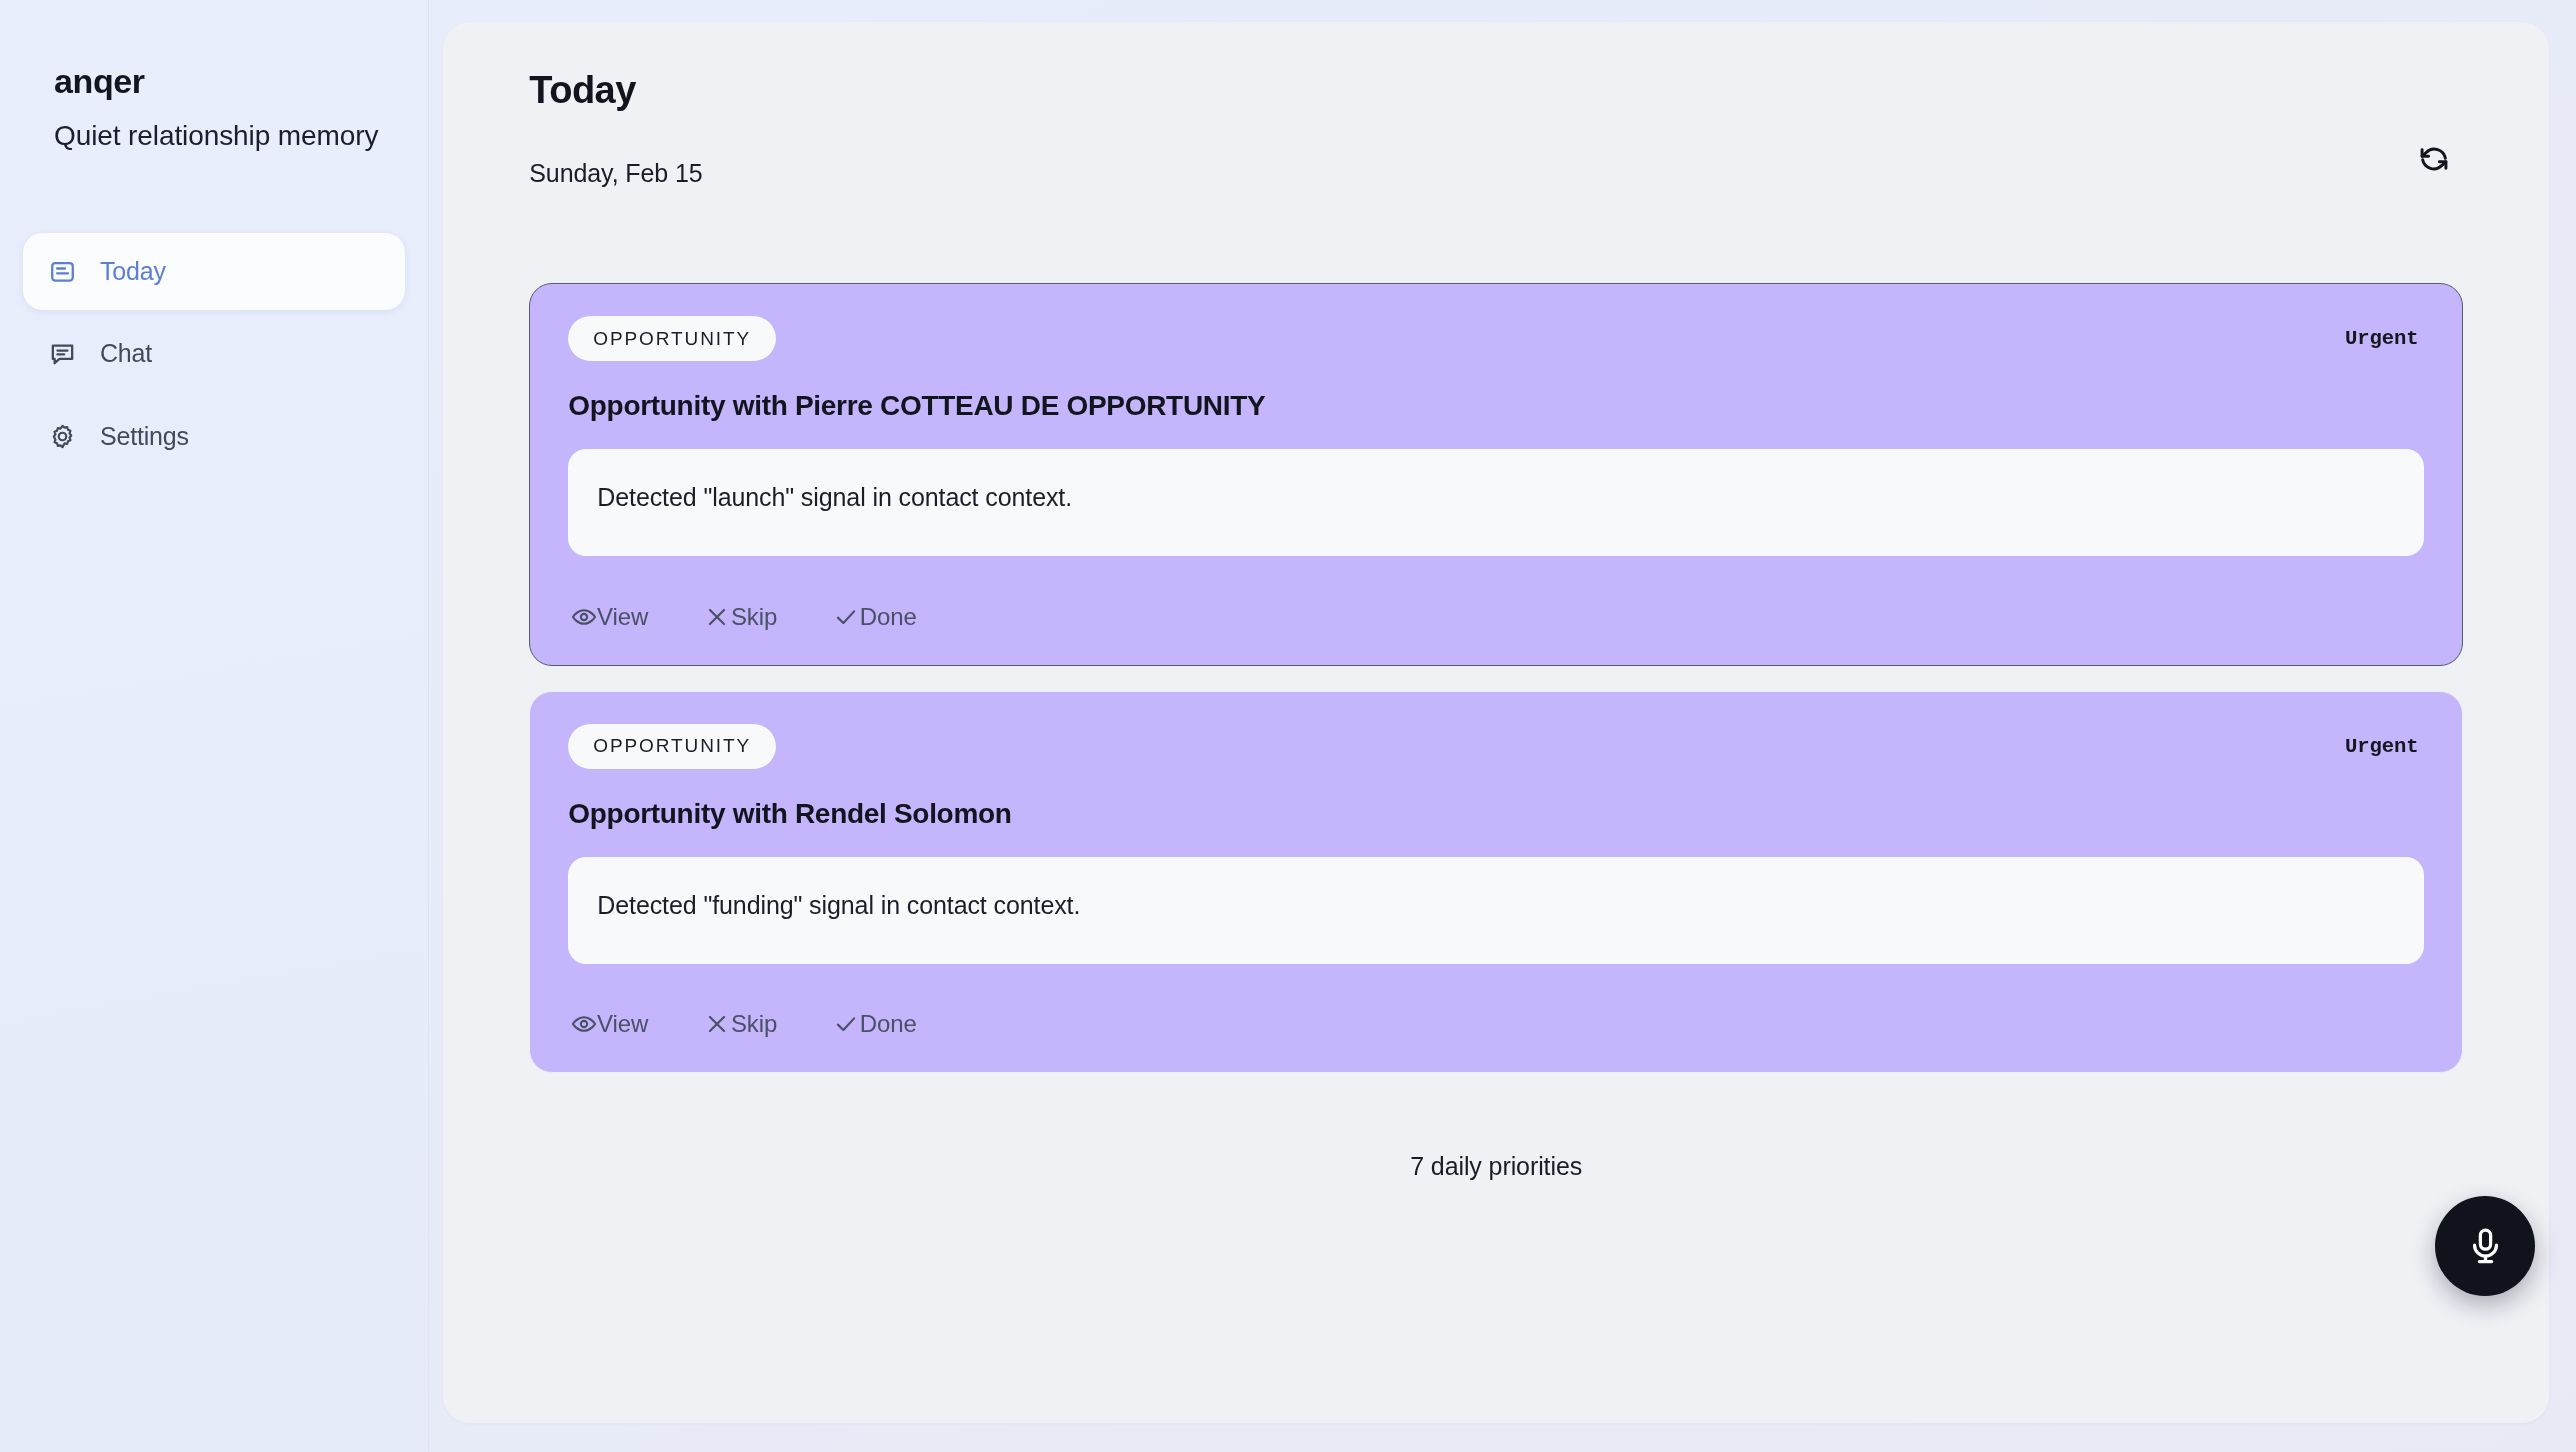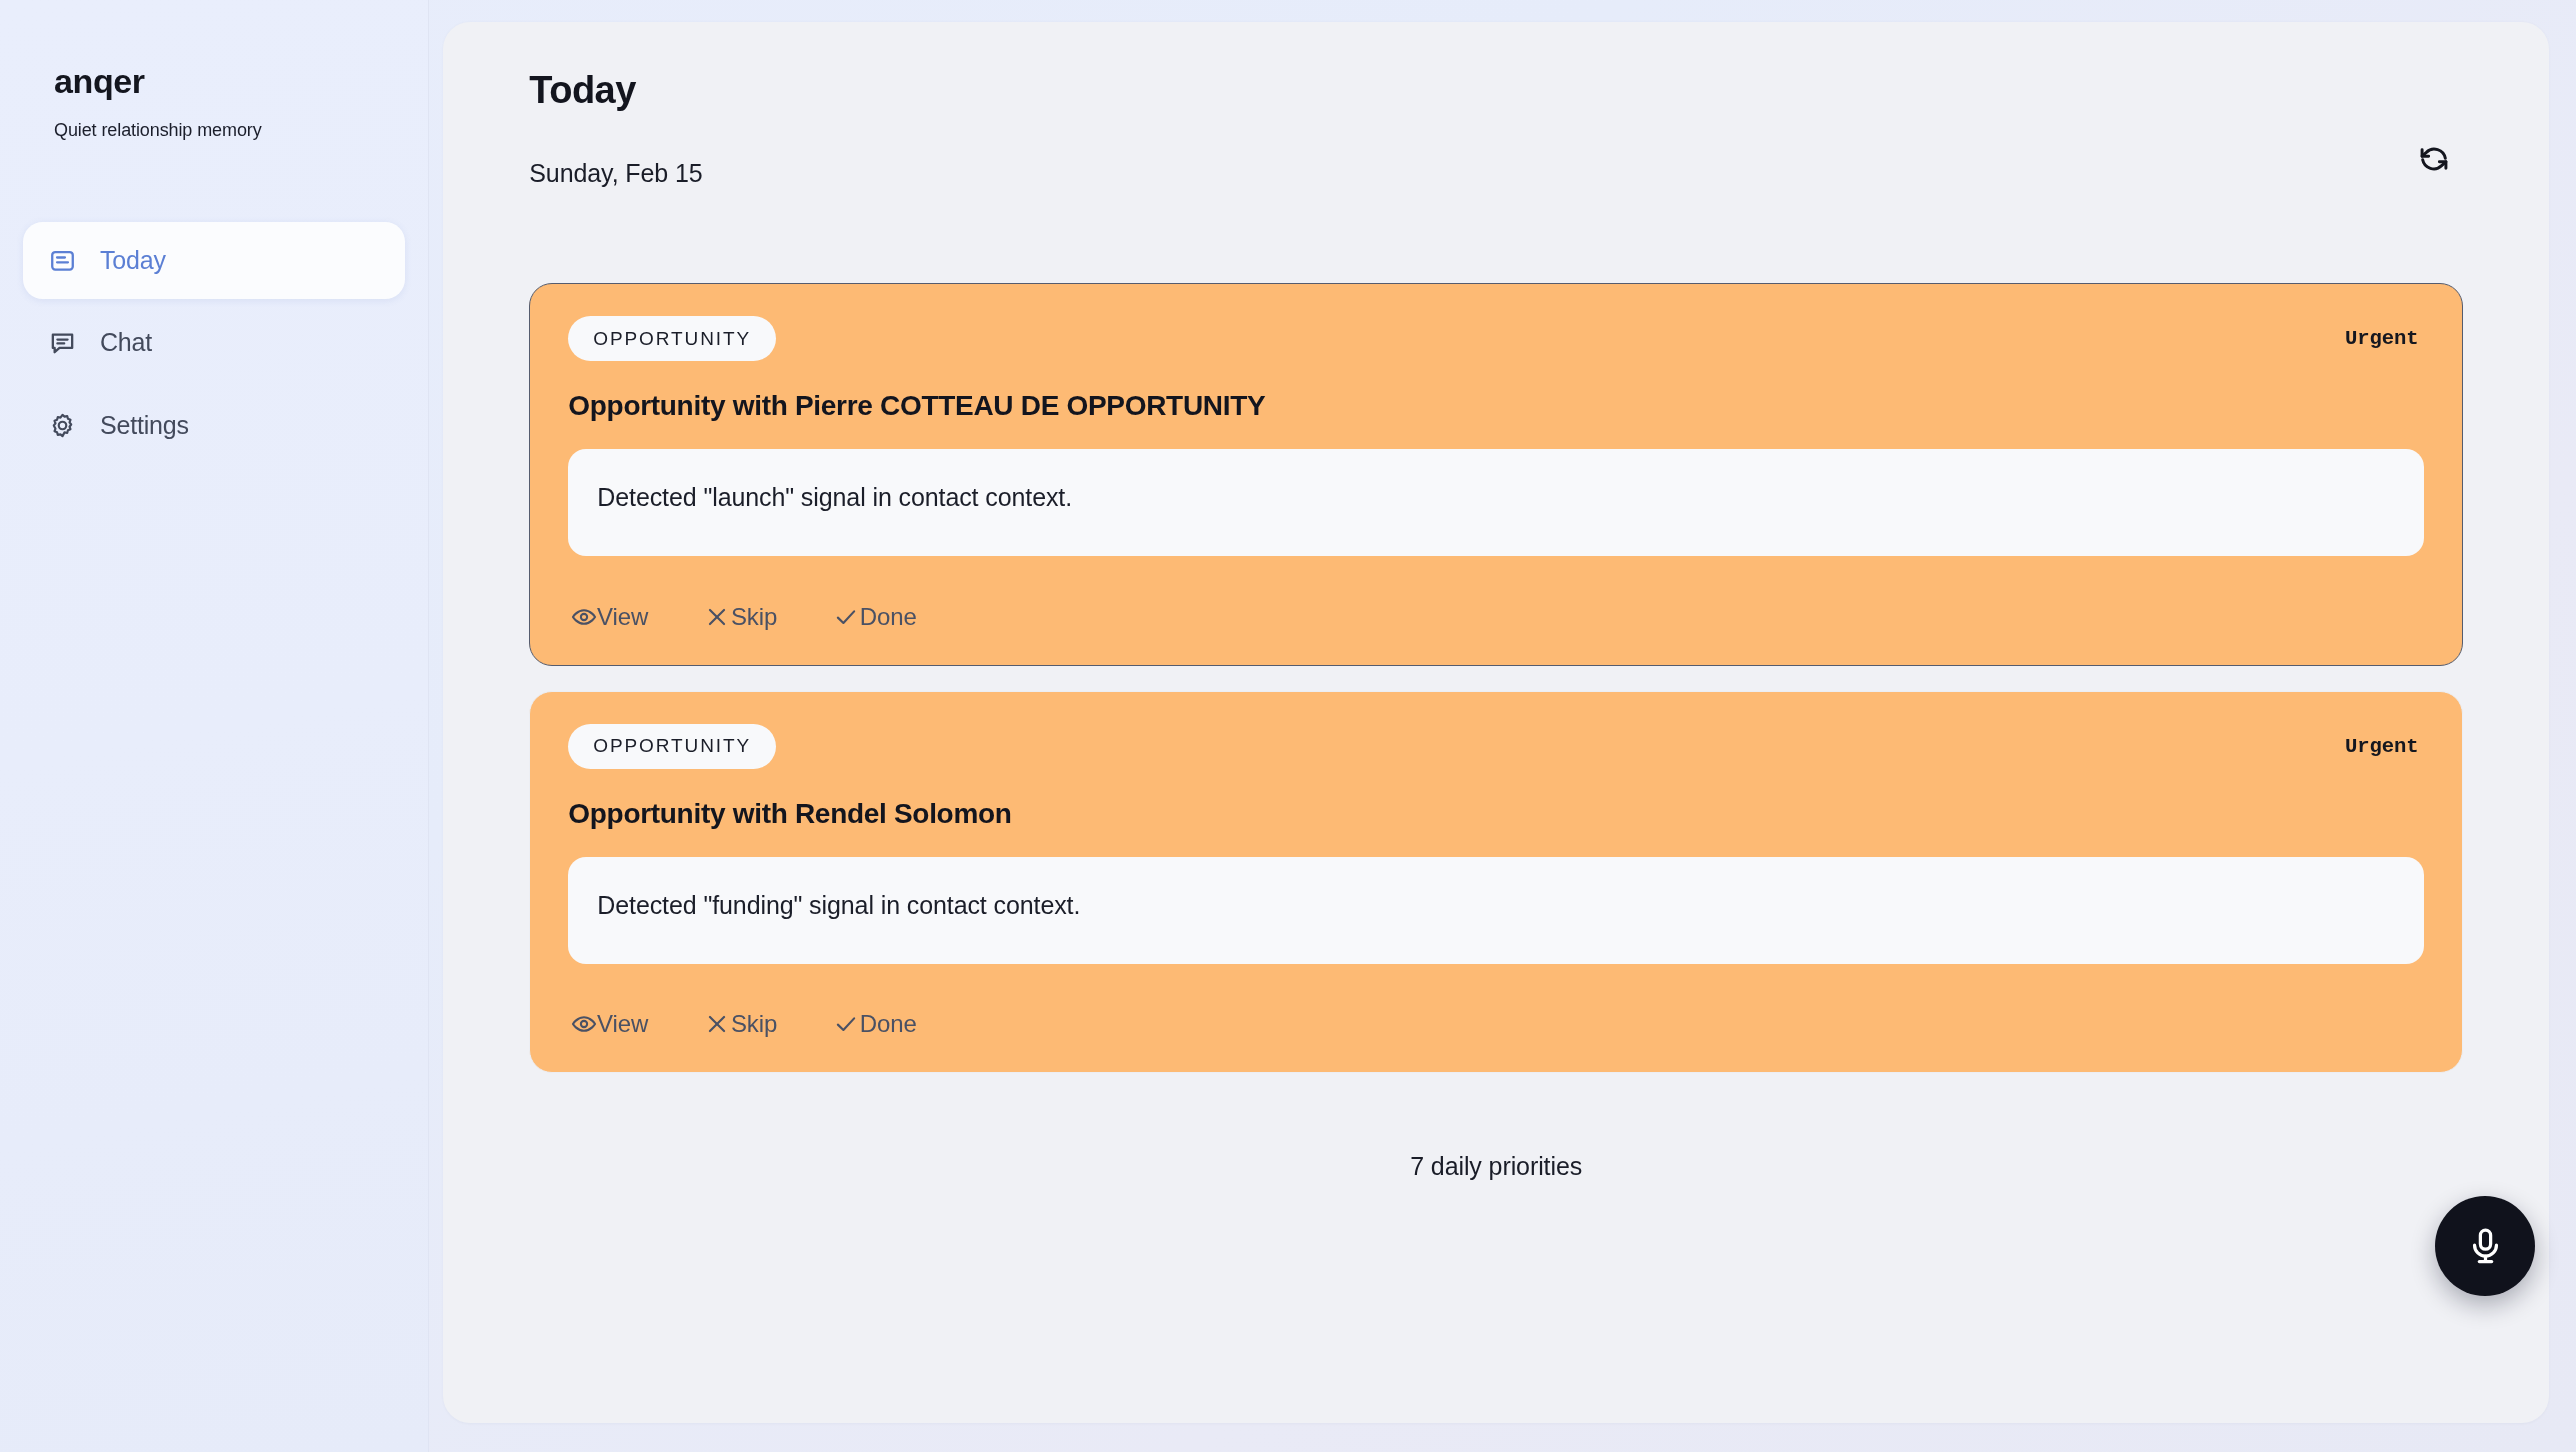--- a/index.html
+++ b/index.html
@@ -33,21 +33,21 @@
   .brand-name {
     font-size: 34px;
     font-weight: 700;
     color: #14161f;
     letter-spacing: -0.4px;
     line-height: 1.1;
   }
 
   .brand-tagline {
     margin-top: 19.7px;
-    font-size: 18px;
+    font-size: 28px;
     color: #1b1e2b;
     font-weight: 400;
     letter-spacing: -0.1px;
   }
 
   .nav { margin-top: 81px; padding: 0 23px; }
 
   .nav-item {
     display: flex;
     align-items: center;
@@ -134,21 +134,21 @@
     cursor: pointer;
     background: transparent;
     border: none;
   }
   .refresh-btn svg { width: 34px; height: 34px; display: block; }
 
   
   .card-list { margin-top: 95px; }
 
   .card {
-    background: #fdba74;
+    background: #c4b5fd;
     border-radius: 23px;
     padding: 32px 38px 30px 38px;
     margin-bottom: 25px;
     border: 1.8px solid #eceef3;
   }
 
   .card.focused {
     border: 1.8px solid #555c6e;
   }
 

